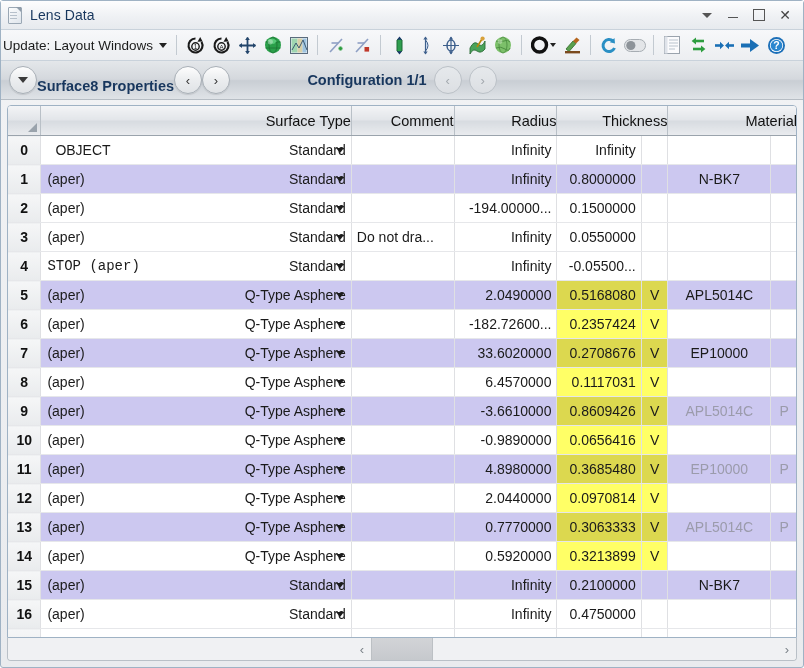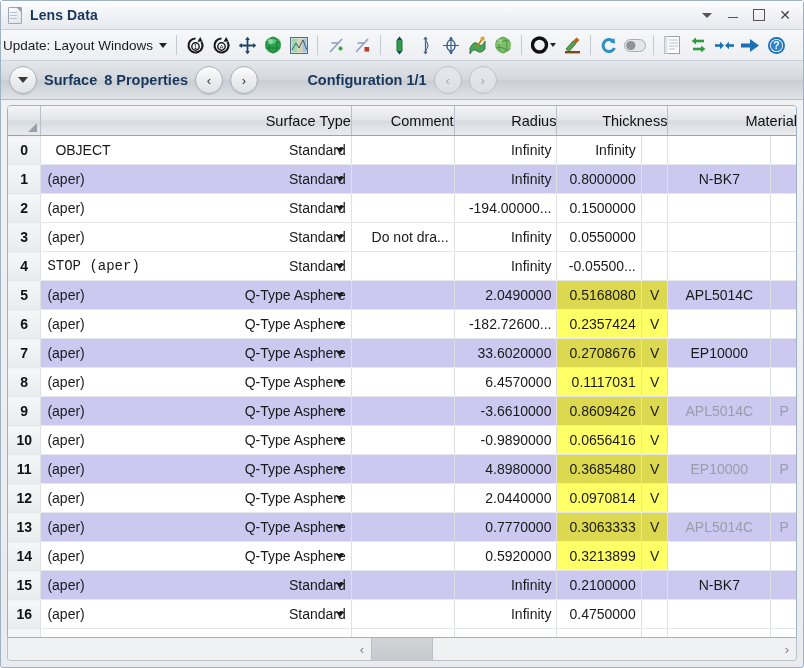--- a/index.html
+++ b/index.html
@@ -64,21 +64,20 @@
     position: absolute;
     left: 3px;
     width: 7px; height: 1px;
     background: #b6c0cb;
   }
   #title-text {
     font-size: 14px;
     color: #17365d;
     letter-spacing: 0.1px;
     white-space: nowrap;
-    font-weight: bold;
   }
   #titlebar-buttons {
     position: absolute;
     right: 6px; top: 0;
     height: 28px;
     display: flex;
     align-items: center;
     gap: 2px;
   }
   .tb-btn {
@@ -186,22 +185,21 @@
     box-shadow: none;
   }
   .round-btn .dn-caret {
     width:0;height:0;
     border-left:5px solid transparent;
     border-right:5px solid transparent;
     border-top:6px solid #3a3a3a;
   }
   #nav-left {
     display: flex;
-    align-items: center;
-    gap: 7px;
+    align-items: flex-end;
   }
   .nav-label {
     font-size: 14.5px;
     font-weight: bold;
     color: #17365d;
     white-space: nowrap;
   }
   #nav-center {
     position: absolute;
     left: 0; right: 0;
@@ -287,21 +285,21 @@
     position: absolute;
     right: 7px;
     top: 50%;
     margin-top: -2px;
     width:0;height:0;
     border-left:4px solid transparent;
     border-right:4px solid transparent;
     border-top:5px solid #1c1c1c;
   }
   td.surfname {
-    text-align: right;
+    text-align: left;
     padding-left: 6px;
     margin-left: 46px;
   }
   td.num { text-align: right; padding-right: 7px; }
   td.mat { text-align: center; }
   td.flagcell { text-align: center; padding: 0 3px; font-size: 13.5px; }
 
   
   tr.norm td.hl { background: #ffff66 !important; }
   tr.alt  td.hl { background: #dcd84f !important; }

